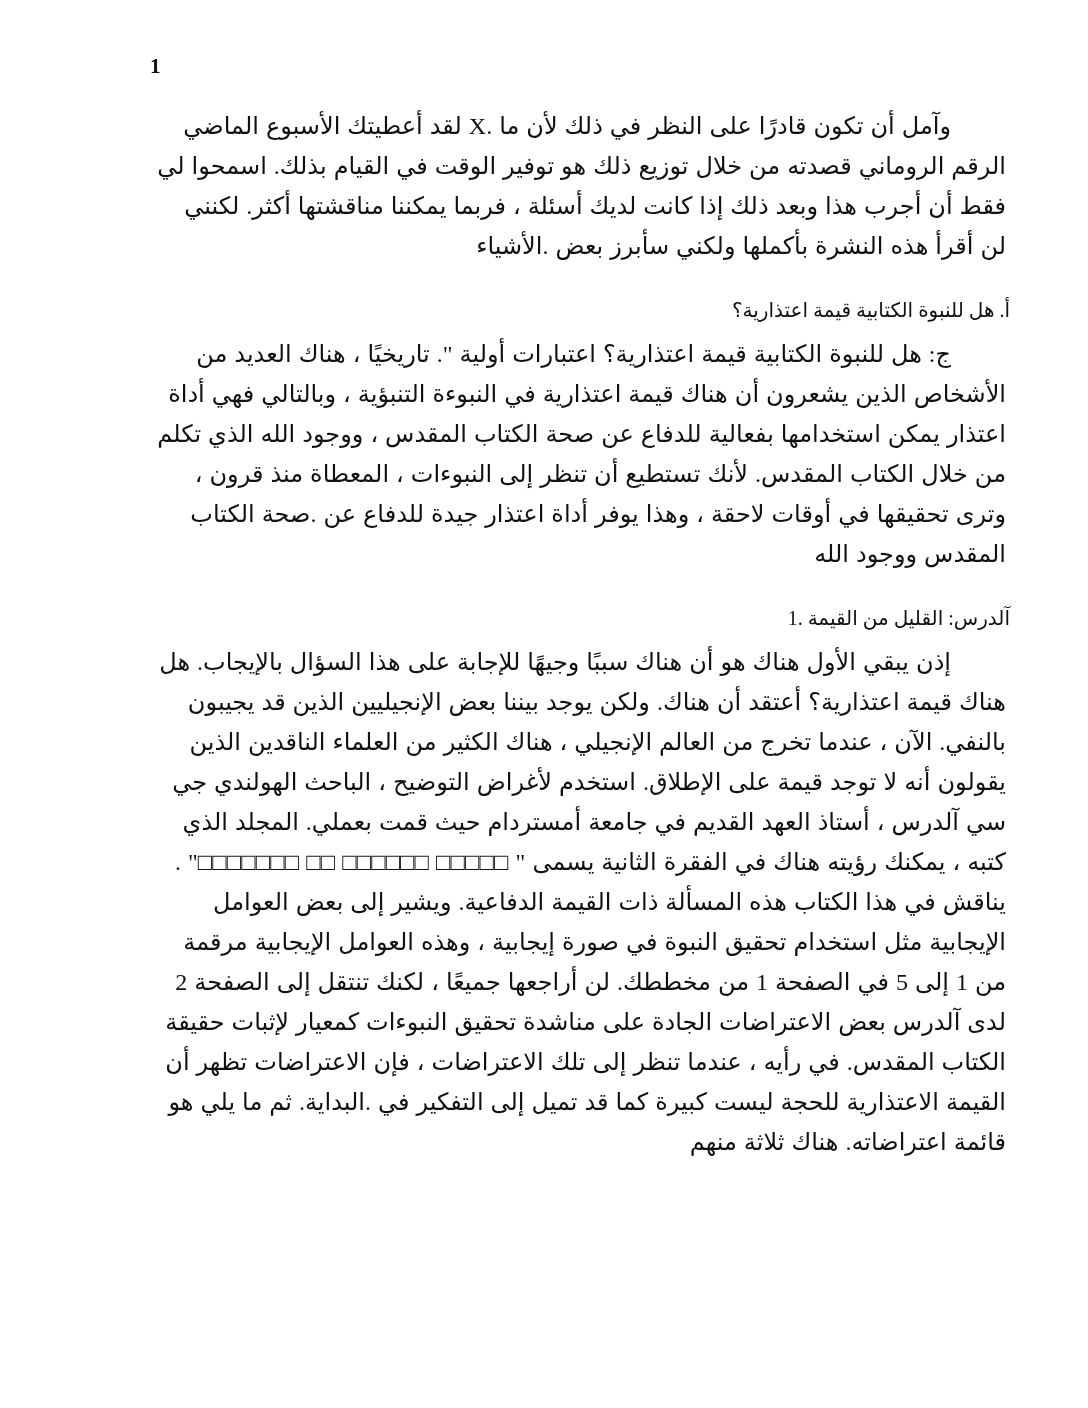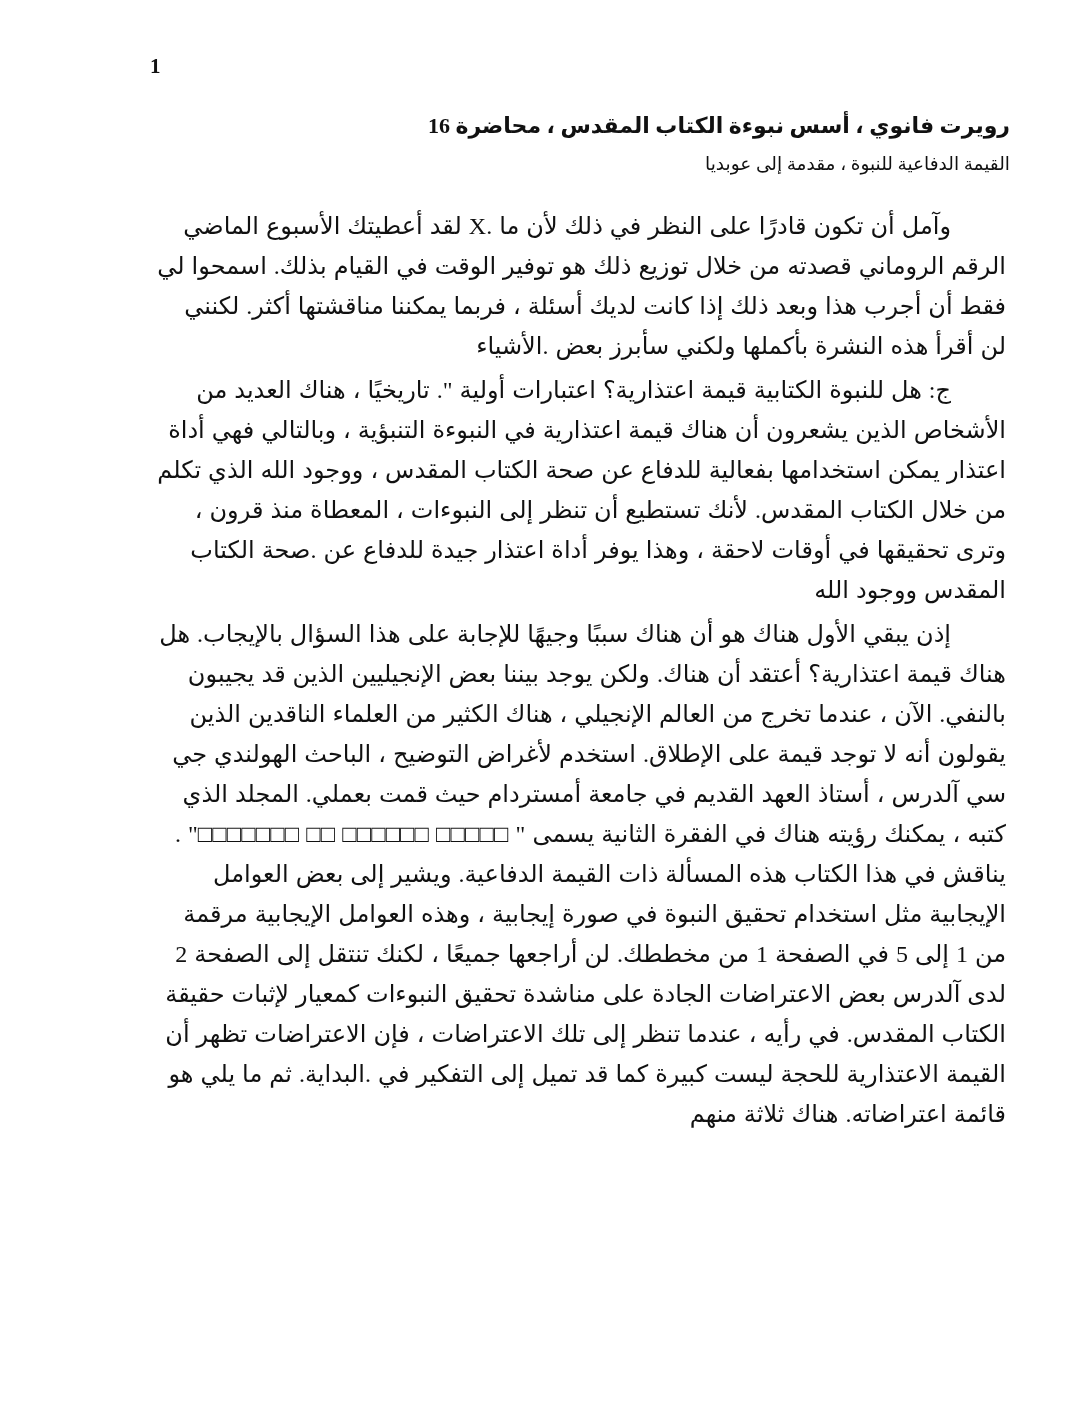--- a/index.html
+++ b/index.html
@@ -64,28 +64,26 @@
 </style>
 </head>
 <body>
 
 <div class="page">
 
   <div class="page-number">1</div>
 
   <div class="content">
 
-    <div class="title-block">
-      <div class="title-main">رويرت فانوي ، أسس نبوءة الكتاب المقدس ، محاضرة 16</div>
-      <div class="title-sub">القيمة الدفاعية للنبوة ، مقدمة إلى عوبديا</div>
-    </div>
 
 
     <p class="body-para first">وآمل أن تكون قادرًا على النظر في ذلك لأن ما .X لقد أعطيتك الأسبوع الماضي الرقم الروماني قصدته من خلال توزيع ذلك هو توفير الوقت في القيام بذلك. اسمحوا لي فقط أن أجرب هذا وبعد ذلك إذا كانت لديك أسئلة ، فربما يمكننا مناقشتها أكثر. لكنني لن أقرأ هذه النشرة بأكملها ولكني سأبرز بعض .الأشياء</p>
 
+    <div class="heading heading-a">أ. هل للنبوة الكتابية قيمة اعتذارية؟</div>
 
     <p class="body-para">ج: هل للنبوة الكتابية قيمة اعتذارية؟ اعتبارات أولية ". تاريخيًا ، هناك العديد من الأشخاص الذين يشعرون أن هناك قيمة اعتذارية في النبوءة التنبؤية ، وبالتالي فهي أداة اعتذار يمكن استخدامها بفعالية للدفاع عن صحة الكتاب المقدس ، ووجود الله الذي تكلم من خلال الكتاب المقدس. لأنك تستطيع أن تنظر إلى النبوءات ، المعطاة منذ قرون ، وترى تحقيقها في أوقات لاحقة ، وهذا يوفر أداة اعتذار جيدة للدفاع عن .صحة الكتاب المقدس ووجود الله</p>
 
+    <div class="heading heading-lesson">آلدرس: القليل من القيمة .1</div>
 
     <p class="body-para">إذن يبقي الأول هناك هو أن هناك سببًا وجيهًا للإجابة على هذا السؤال بالإيجاب. هل هناك قيمة اعتذارية؟ أعتقد أن هناك. ولكن يوجد بيننا بعض الإنجيليين الذين قد يجيبون بالنفي. الآن ، عندما تخرج من العالم الإنجيلي ، هناك الكثير من العلماء الناقدين الذين يقولون أنه لا توجد قيمة على الإطلاق. استخدم لأغراض التوضيح ، الباحث الهولندي جي سي آلدرس ، أستاذ العهد القديم في جامعة أمستردام حيث قمت بعملي. المجلد الذي كتبه ، يمكنك رؤيته هناك في الفقرة الثانية يسمى " □□□□□ □□□□□□ □□ □□□□□□□" . يناقش في هذا الكتاب هذه المسألة ذات القيمة الدفاعية. ويشير إلى بعض العوامل الإيجابية مثل استخدام تحقيق النبوة في صورة إيجابية ، وهذه العوامل الإيجابية مرقمة من 1 إلى 5 في الصفحة 1 من مخططك. لن أراجعها جميعًا ، لكنك تنتقل إلى الصفحة 2 لدى آلدرس بعض الاعتراضات الجادة على مناشدة تحقيق النبوءات كمعيار لإثبات حقيقة الكتاب المقدس. في رأيه ، عندما تنظر إلى تلك الاعتراضات ، فإن الاعتراضات تظهر أن القيمة الاعتذارية للحجة ليست كبيرة كما قد تميل إلى التفكير في .البداية. ثم ما يلي هو قائمة اعتراضاته. هناك ثلاثة منهم</p>
 
   </div>
 </div>
 
 </body></html>

